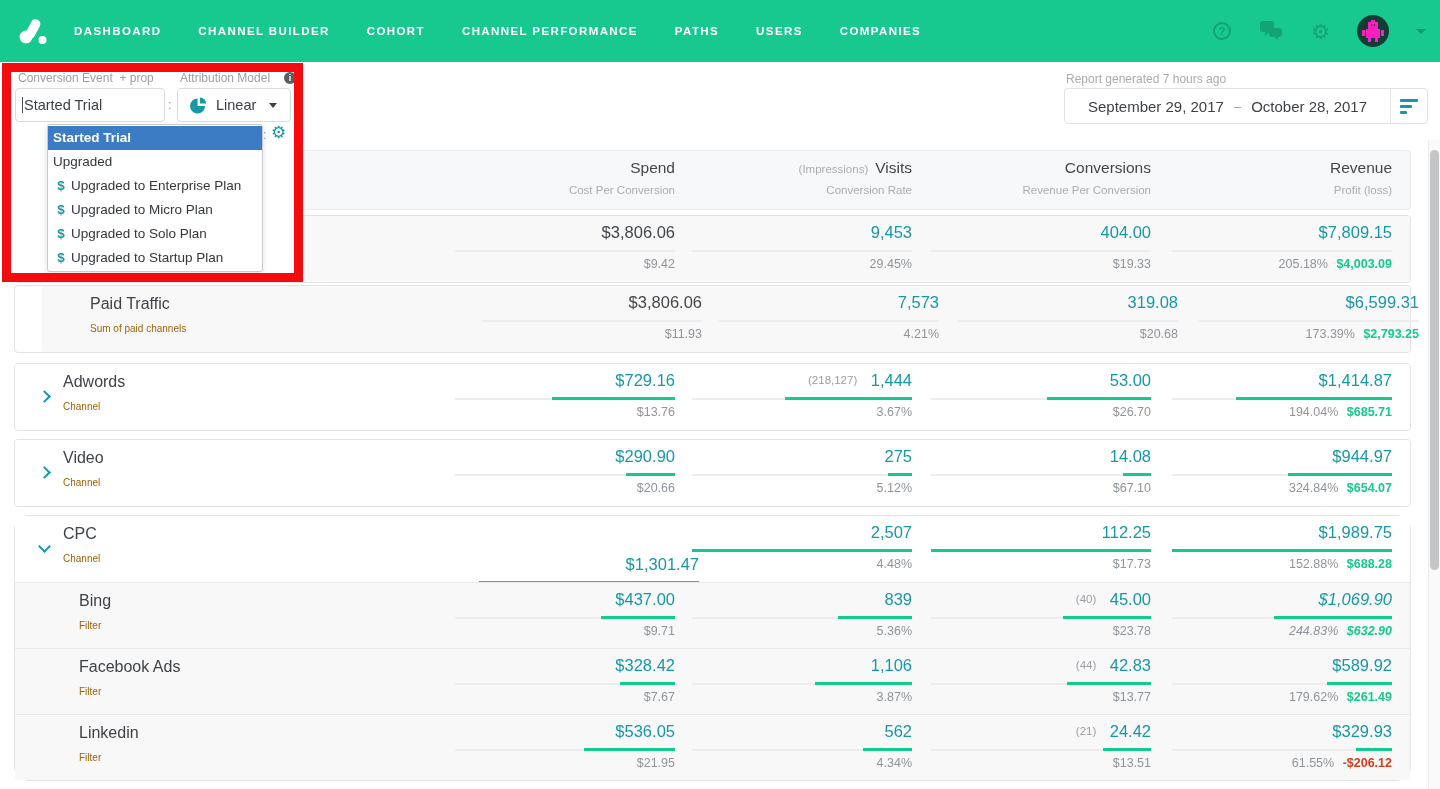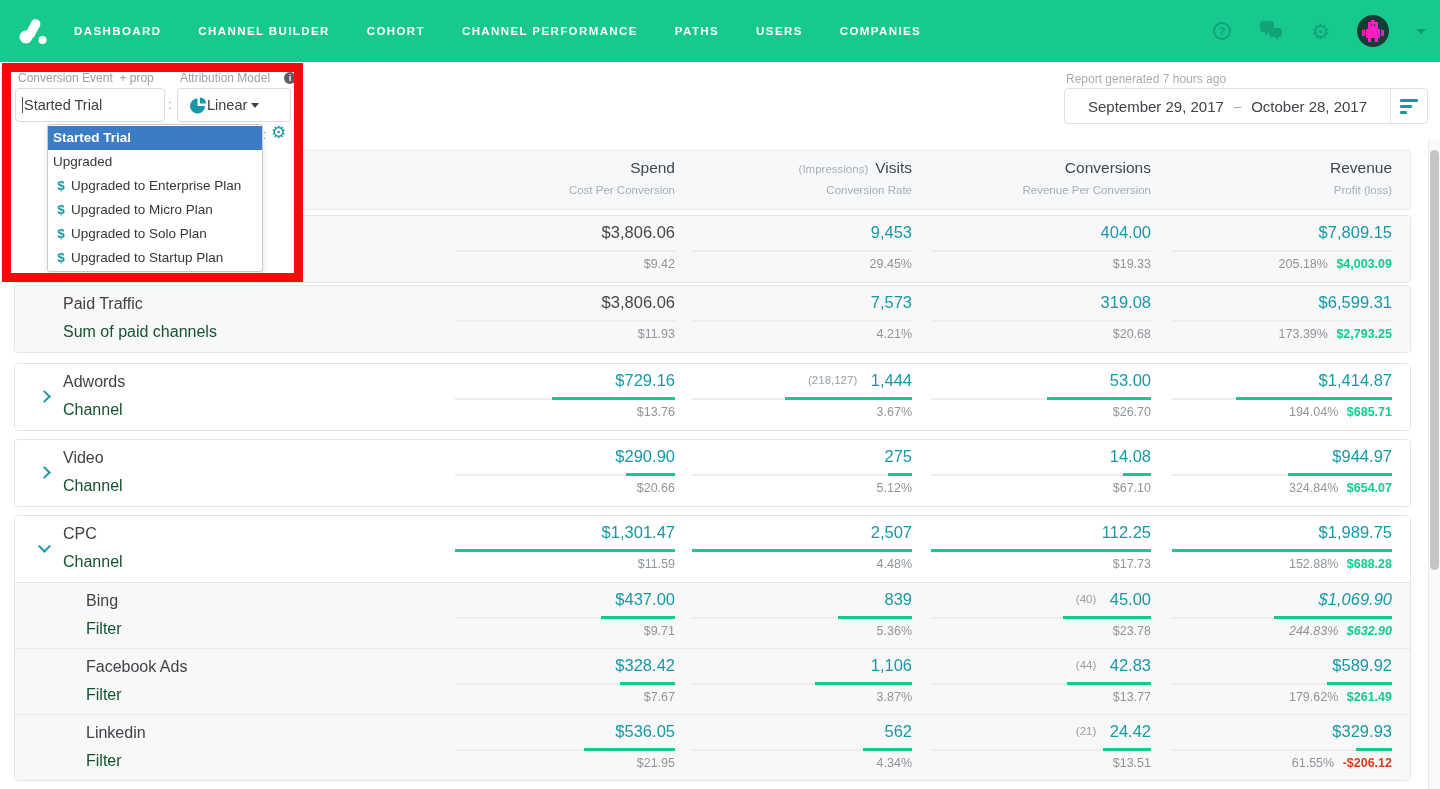--- a/index.html
+++ b/index.html
@@ -25,21 +25,21 @@
   
   .ctl-label { position:absolute; font-size:12px; color:#9aa0a5; z-index:20; white-space:nowrap; }
   .lbl-conversion { left:18px; top:71px; }
   .lbl-attribution { left:180px; top:71px; display:flex; align-items:center; gap:14px; }
   .info-icon { width:12px; height:12px; border-radius:50%; background:#595e63; color:#fff; font-size:9px; font-weight:700; display:inline-flex; align-items:center; justify-content:center; font-style:normal; }
   .event-input { position:absolute; left:15px; top:88px; width:150px; height:34px; background:#fff; border:1px solid #d9dbdd; border-radius:4px; display:flex; align-items:center; padding-left:6px; z-index:20; font-size:14.5px; color:#3c4146; }
   .text-caret { display:inline-block; width:1px; height:16px; background:#4a4f53; margin-right:1px; }
   .colon { position:absolute; color:#9aa0a5; z-index:20; }
   .colon1 { left:168px; top:97px; font-size:13px; }
   .colon2 { left:263px; top:128px; font-size:12px; }
-  .model-select { position:absolute; left:177px; top:88px; width:114px; height:34px; background:#fff; border:1px solid #d9dbdd; border-radius:4px; display:flex; align-items:center; padding:0 10px 0 12px; z-index:20; cursor:pointer; }
+  .model-select { position:absolute; left:177px; top:88px; width:114px; height:34px; background:#fff; border:1px solid #d9dbdd; border-radius:4px; display:flex; align-items:center; padding:0 10px 0 12px; gap:9px; z-index:20; cursor:pointer; }
   .model-label { font-size:14.5px; color:#3c4146; }
   .select-caret { width:0; height:0; border-left:4px solid transparent; border-right:4px solid transparent; border-top:5px solid #3c4146; margin-left:4px; }
   .table-gear { position:absolute; left:271px; top:124px; font-size:17px; color:#1798a6; z-index:20; cursor:pointer; line-height:1; }
 
   
   .dd-panel { position:absolute; left:47px; top:124px; width:216px; background:#fff; border:1px solid #c9cbcd; border-radius:3px; box-shadow:0 2px 6px rgba(0,0,0,0.12); z-index:25; padding:1px 0; }
   .dd-item { height:24px; line-height:24px; font-size:13.5px; color:#33383c; display:flex; align-items:center; cursor:pointer; white-space:nowrap; }
   .dd-dollar { color:#1798a6; font-weight:700; width:10px; margin-left:8px; text-align:center; }
   .dd-label { margin-left:5px; }
   .dd-item.selected { background:#3b7cc4; color:#fff; font-weight:700; }
@@ -70,22 +70,22 @@
   .row.gray { background:#f8f8f9; }
   .card .row + .row { border-top:1px solid #e8e9ea; }
   .card .row:first-child { border-radius:3px 3px 0 0; }
   .card .row:last-child { border-radius:0 0 3px 3px; }
   .card .row:only-child { border-radius:3px; }
 
   .chev { position:absolute; left:25px; top:28px; width:9px; height:9px; border-top:2px solid #1798a6; border-right:2px solid #1798a6; cursor:pointer; }
   .chev.right { transform:rotate(45deg); }
   .chev.down  { transform:rotate(135deg); top:26px; }
   .row-title { position:absolute; left:48px; top:9px; font-size:16px; color:#3f4347; white-space:nowrap; }
-  .row-subtitle { position:absolute; left:48px; top:37px; font-size:16px; color:#14532d; white-space:nowrap; }
-  .row.indent .row-title, .row.indent .row-subtitle { left:71px; }
+  .row-subtitle { position:absolute; left:48px; top:37px; font-size:10px; color:#a16207; white-space:nowrap; }
+  .row.indent .row-title, .row.indent .row-subtitle { left:64px; }
 
   .cell { position:absolute; top:0; width:240px; height:66px; }
   .main-line { position:absolute; top:7px; right:0; width:100%; text-align:right; white-space:nowrap; }
   .pre-val { font-size:11.5px; color:#9aa0a6; margin-right:9px; vertical-align:2px; }
   .main-val { font-size:16.5px; color:#1798a6; cursor:pointer; }
   .main-val.dark { color:#43474b; cursor:default; }
   .track { position:absolute; top:34px; right:0; width:220px; height:2px; background:#ededef; }
   .bar { position:absolute; top:33px; right:0; height:3px; background:#13cb8e; }
   .sub-line { position:absolute; top:41px; right:0; width:100%; text-align:right; font-size:12.5px; color:#8f959a; white-space:nowrap; }
   .profit-val { font-weight:700; color:#13cb8e; margin-left:5px; }
@@ -279,21 +279,21 @@
     <div class="track"></div>
     <div class="bar" style="width: 0px;"></div>
     <div class="sub-line">
       
       <span class="pct-val">205.18%</span>
       <span class="profit-val">$4,003.09</span>
     </div>
   </div>
       </div>
     </div>
-    <div class="card" style="top: 285px;">
+    <div class="card" style="top: 285px; padding-left: 27px;">
       <div class="row gray">
 
     <div class="row-title">Paid Traffic</div>
     <div class="row-subtitle">Sum of paid channels</div>
   <div class="cell" style="left: 420px;">
     <div class="main-line">
       
       <span class="main-val dark">$3,806.06</span>
     </div>
     <div class="track"></div>
@@ -456,26 +456,26 @@
     <div class="track"></div>
     <div class="bar" style="width: 104px;"></div>
     <div class="sub-line">
       
       <span class="pct-val">324.84%</span>
       <span class="profit-val">$654.07</span>
     </div>
   </div>
       </div>
     </div>
-    <div class="card" style="top: 515px;">
+    <div class="card" style="top: 515px; border-radius: 14px;">
       <div class="row">
     <span class="chev down"></span>
     <div class="row-title">CPC</div>
     <div class="row-subtitle">Channel</div>
-  <div class="cell" style="left: 420px;">
+  <div class="cell" style="left: 444px; margin-top: 32px;">
     <div class="main-line">
       
       <span class="main-val">$1,301.47</span>
     </div>
     <div class="track"></div>
     <div class="bar" style="width: 220px;"></div>
     <div class="sub-line">
       <span class="sub-plain">$11.59</span>
       
       

